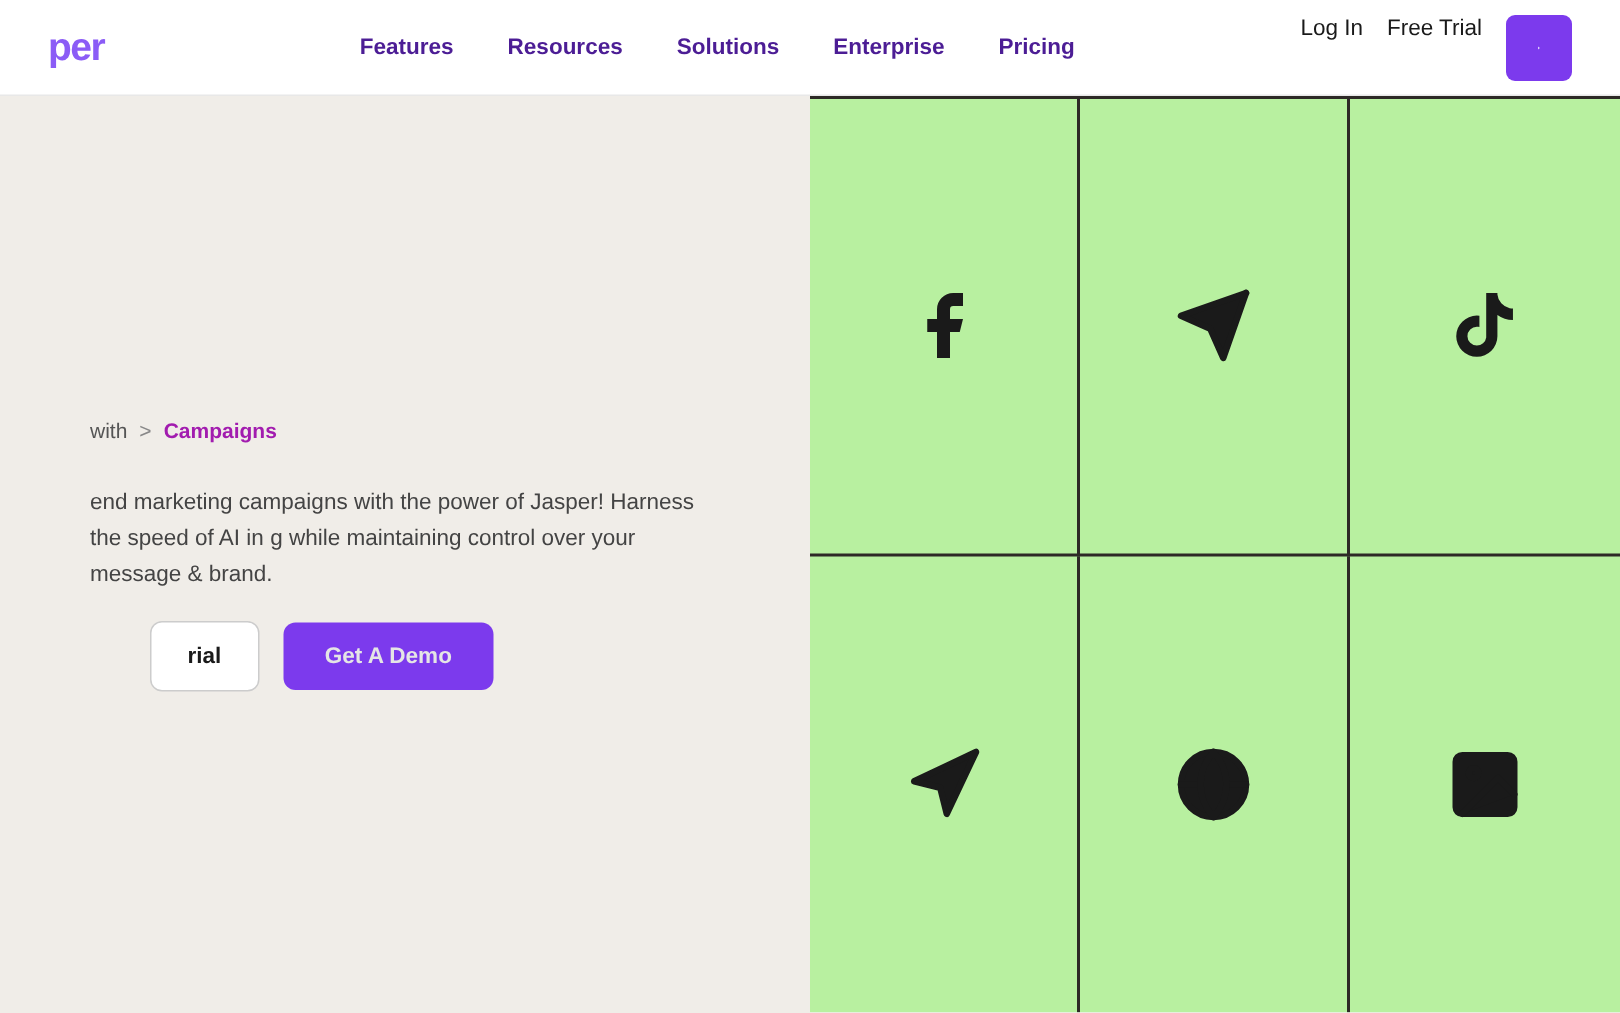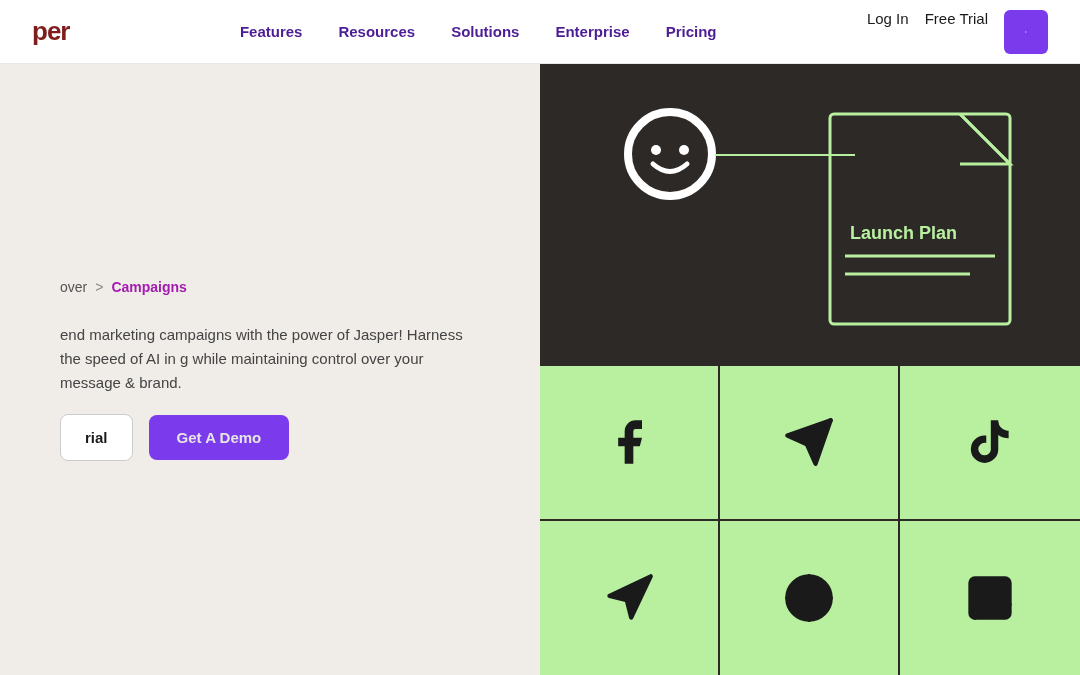--- a/index.html
+++ b/index.html
@@ -22,21 +22,21 @@
       background: #fff;
       display: flex;
       align-items: center;
       padding: 0 32px;
       z-index: 100;
       border-bottom: 1px solid #e8e8e8;
     }
     .nav-logo {
       font-size: 26px;
       font-weight: 800;
-      color: #7f1d1d;
+      color: #8b5cf6;
       margin-right: 20px;
       letter-spacing: -1px;
     }
     .nav-links {
       display: flex;
       gap: 36px;
       flex: 1;
       justify-content: center;
     }
     .nav-link {
@@ -130,20 +130,21 @@
       font-size: 15px;
       color: #444;
       line-height: 1.6;
       margin-bottom: 19px;
       max-width: 420px;
     }
     .hero-buttons {
       display: flex;
       gap: 16px;
       align-items: center;
+      margin-left: 40px;
     }
     .btn-trial {
       background: #fff;
       border: 1.5px solid #ccc;
       border-radius: 8px;
       padding: 14px 24px;
       font-size: 15px;
       font-weight: 600;
       color: #1a1a1a;
       cursor: pointer;
@@ -279,69 +280,37 @@
         <path d="M9 18l6-6-6-6"></path>
       </svg>
     </button>
   </div>
 </nav>
 
 <div class="main-content">
 
   <div class="left-panel">
     <div class="breadcrumb">
-      <span class="breadcrumb-item">over</span>
+      <span class="breadcrumb-item">with</span>
       <span class="breadcrumb-sep">&gt;</span>
       <span class="breadcrumb-item active">Campaigns</span>
     </div>
 
 
     <p class="hero-subtitle">end marketing campaigns with the power of Jasper! Harness the speed of AI in g while maintaining control over your message &amp; brand.</p>
 
     <div class="hero-buttons">
       <button class="btn-trial">rial</button>
       <button class="btn-demo">Get A Demo</button>
     </div>
   </div>
 
   <div class="right-panel">
     <div class="illustration-grid">
 
-      <div class="illus-top">
-
-        <div class="robot-icon">
-          <svg class="robot-svg" viewBox="0 0 100 100">
-
-            <circle cx="50" cy="50" r="42" fill="none" stroke="#fff" stroke-width="8"></circle>
-
-            <circle cx="36" cy="46" r="5" fill="#fff"></circle>
-            <circle cx="64" cy="46" r="5" fill="#fff"></circle>
-
-            <path d="M 33 60 Q 50 75 67 60" fill="none" stroke="#fff" stroke-width="5" stroke-linecap="round"></path>
-          </svg>
-        </div>
-
-        <div class="connector-line"></div>
-
-        <div class="doc-card">
-          <svg class="doc-card-svg" viewBox="0 0 220 250">
-
-            <rect x="10" y="20" width="180" height="210" rx="4" ry="4" fill="none" stroke="#b8f0a0" stroke-width="3"></rect>
-
-            <polyline points="140,20 190,70 140,70" fill="none" stroke="#b8f0a0" stroke-width="3"></polyline>
-
-            <line x1="140" y1="20" x2="190" y2="70" stroke="#b8f0a0" stroke-width="3"></line>
-
-            <text x="30" y="145" font-family="sans-serif" font-size="18" font-weight="700" fill="#b8f0a0">Launch Plan</text>
-
-            <line x1="25" y1="162" x2="175" y2="162" stroke="#b8f0a0" stroke-width="3"></line>
-            <line x1="25" y1="180" x2="150" y2="180" stroke="#b8f0a0" stroke-width="3"></line>
-          </svg>
-        </div>
-      </div>
 
       <div class="illus-bottom">
 
         <div class="grid-cell">
           <svg viewBox="0 0 24 24">
             <path d="M18 2h-3a5 5 0 0 0-5 5v3H7v4h3v8h4v-8h3l1-4h-4V7a1 1 0 0 1 1-1h3z"></path>
           </svg>
         </div>
 
         <div class="grid-cell">

